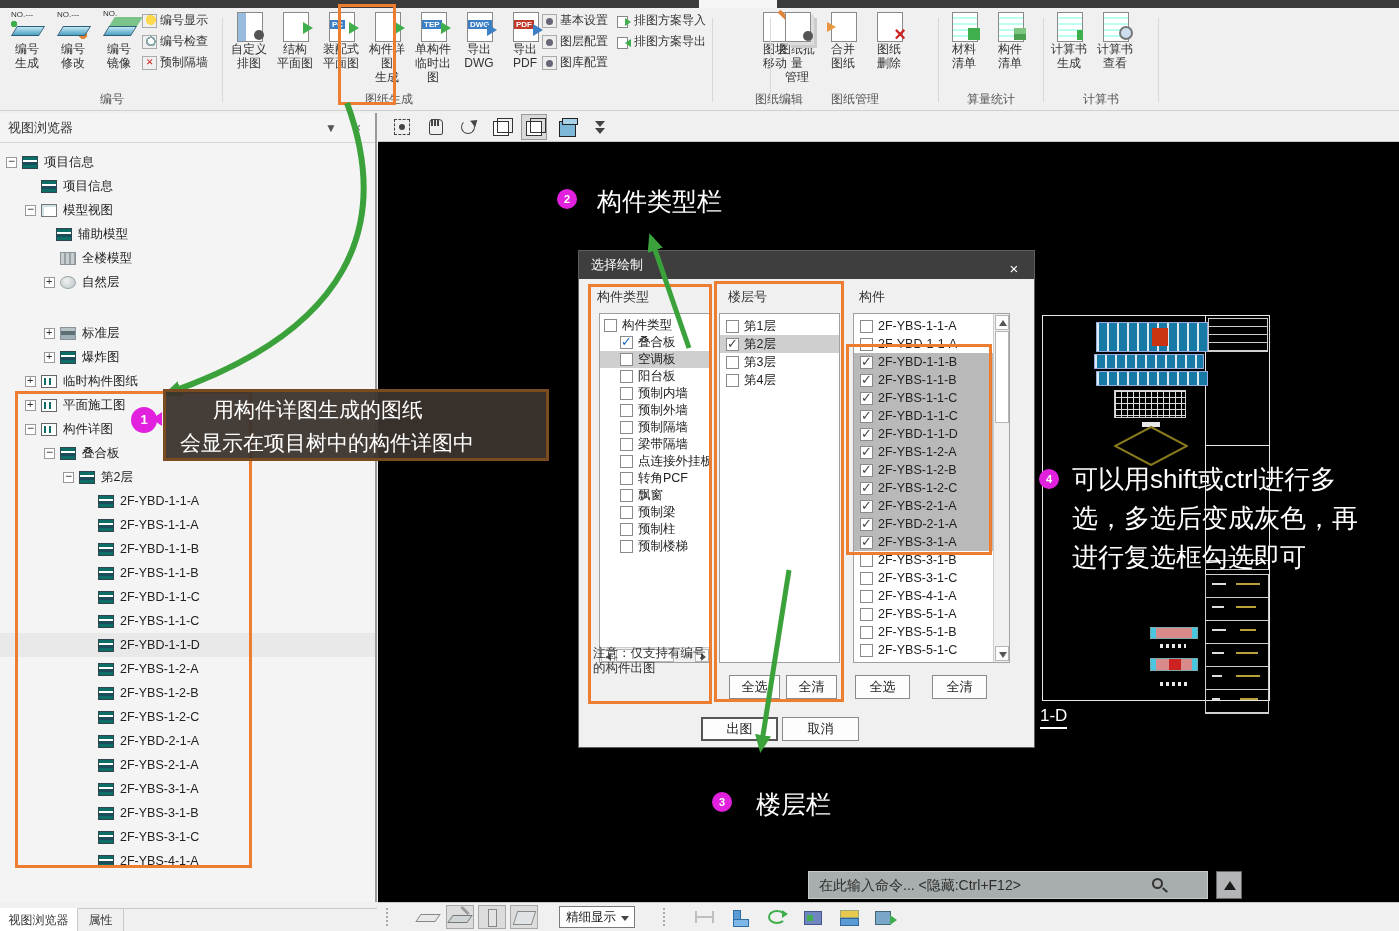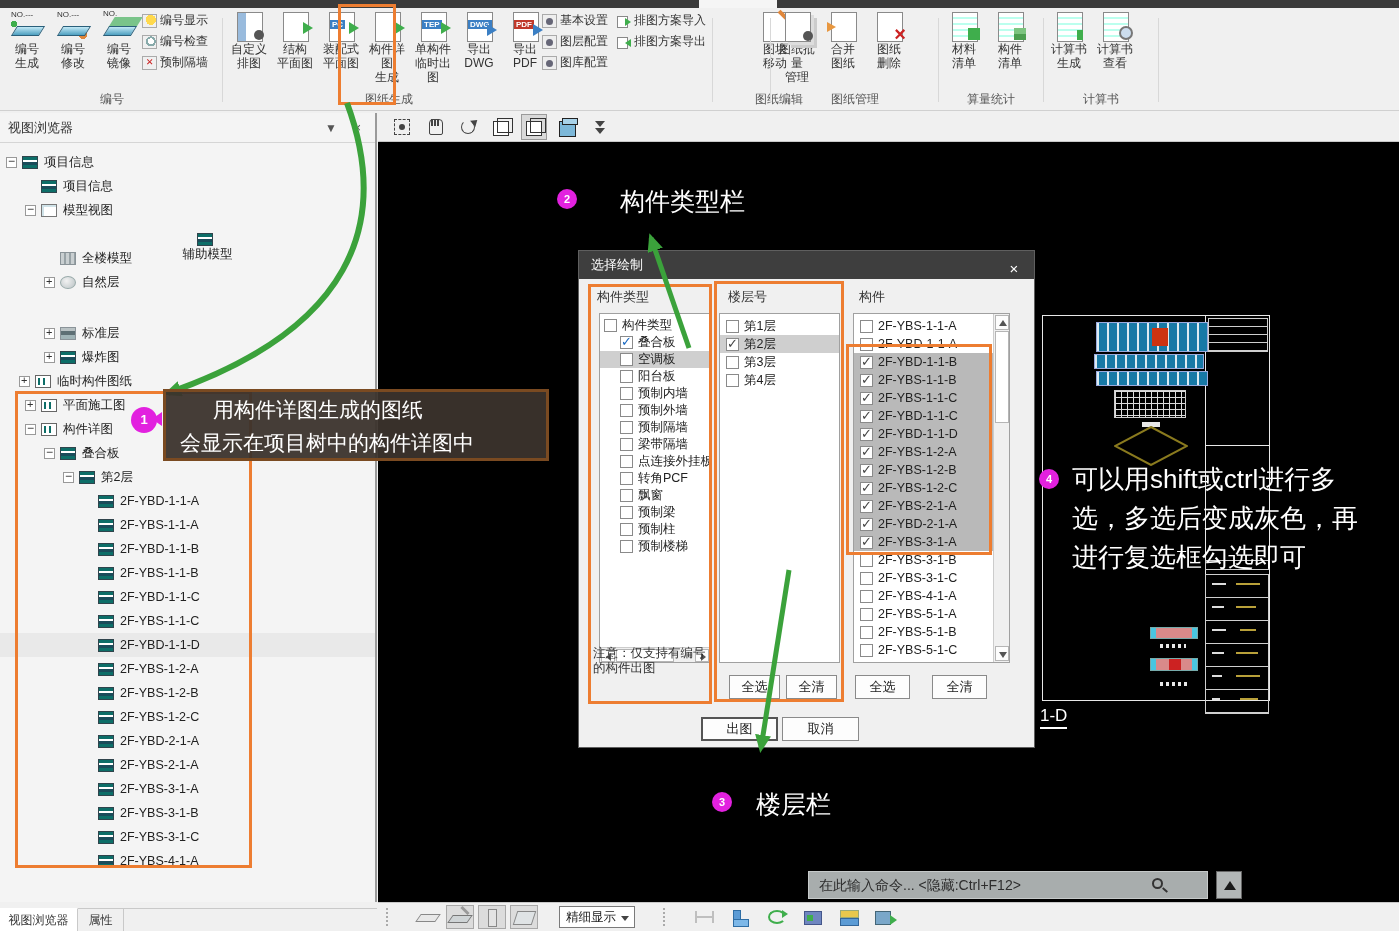--- a/index.html
+++ b/index.html
@@ -432,21 +432,21 @@
           <span class="ticon layers"></span>
           <span>项目信息</span>
         </div>
 
         <div class="trow" style="padding-left: 25px;">
           <span class="texp exp-minus"></span>
           <span class="ticon cube"></span>
           <span>模型视图</span>
         </div>
 
-        <div class="trow" style="padding-left: 40px; flex-direction: column;">
+        <div class="trow" style="padding-left: 40px;">
           <span class="texp"></span>
           <span class="ticon layers"></span>
           <span>辅助模型</span>
         </div>
 
         <div class="trow" style="padding-left: 44px;">
           <span class="texp"></span>
           <span class="ticon building"></span>
           <span>全楼模型</span>
         </div>
@@ -462,21 +462,21 @@
           <span class="ticon stack"></span>
           <span>标准层</span>
         </div>
 
         <div class="trow" style="padding-left: 44px;">
           <span class="texp exp-plus"></span>
           <span class="ticon layers"></span>
           <span>爆炸图</span>
         </div>
 
-        <div class="trow" style="padding-left: 19px;">
+        <div class="trow" style="padding-left: 25px;">
           <span class="texp exp-plus"></span>
           <span class="ticon doc"></span>
           <span>临时构件图纸</span>
         </div>
 
         <div class="trow" style="padding-left: 25px; text-align: right;">
           <span class="texp exp-plus"></span>
           <span class="ticon doc"></span>
           <span>平面施工图</span>
         </div>
@@ -941,21 +941,21 @@
         <path d="M0,0 L18,8 L0,16 Z" fill="#3BA23B"></path>
       </marker>
     </defs>
     <path d="M 347 103 C 392 225, 350 330, 168 393" fill="none" stroke="#3BA23B" stroke-width="6" marker-end="url(#ah)"></path>
     <path d="M 689 348 L 651 238" fill="none" stroke="#3BA23B" stroke-width="5" marker-end="url(#ah)"></path>
     <path d="M 789 570 L 761 748" fill="none" stroke="#3BA23B" stroke-width="5" marker-end="url(#ah)"></path>
   </svg>
 
   <div class="numcircle" style="left:131px;top:407px;width:26px;height:26px;font-size:13px;line-height:26px;">1</div>
   <div class="numcircle" style="left:557px;top:189px;width:20px;height:20px;font-size:11px;line-height:20px;">2</div>
-  <div class="ann-label" style="left:597px;top:185px;font-size:25px;margin-left:23px;">构件类型栏</div>
+  <div class="ann-label" style="left:597px;top:185px;font-size:25px;">构件类型栏</div>
   <div class="numcircle" style="left:712px;top:792px;width:20px;height:20px;font-size:11px;line-height:20px;">3</div>
   <div class="ann-label" style="left:756px;top:788px;font-size:25px;">楼层栏</div>
   <div class="numcircle" style="left:1039px;top:469px;width:20px;height:20px;font-size:11px;line-height:20px;">4</div>
   <div class="ann-label" style="left:1072px;top:460px;font-size:26px;line-height:39px;">
     <span>可以用shift或ctrl进行多</span><br>
     <span>选，多选后变成灰色，再</span><br>
     <span>进行复选框勾选即可</span>
   </div>
 </div>
 

